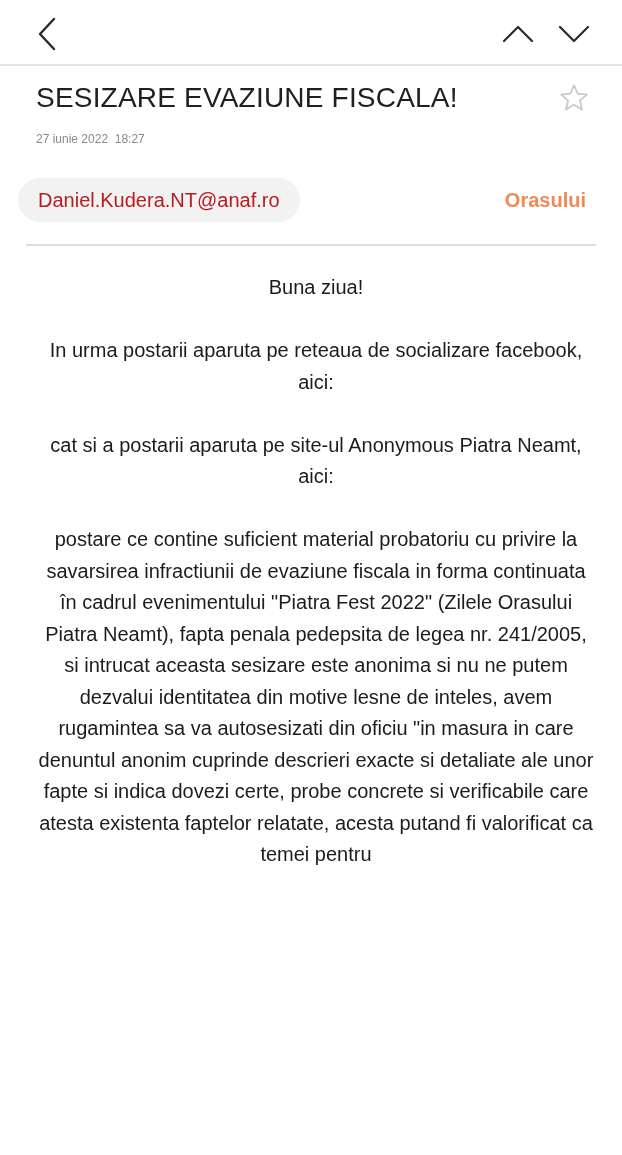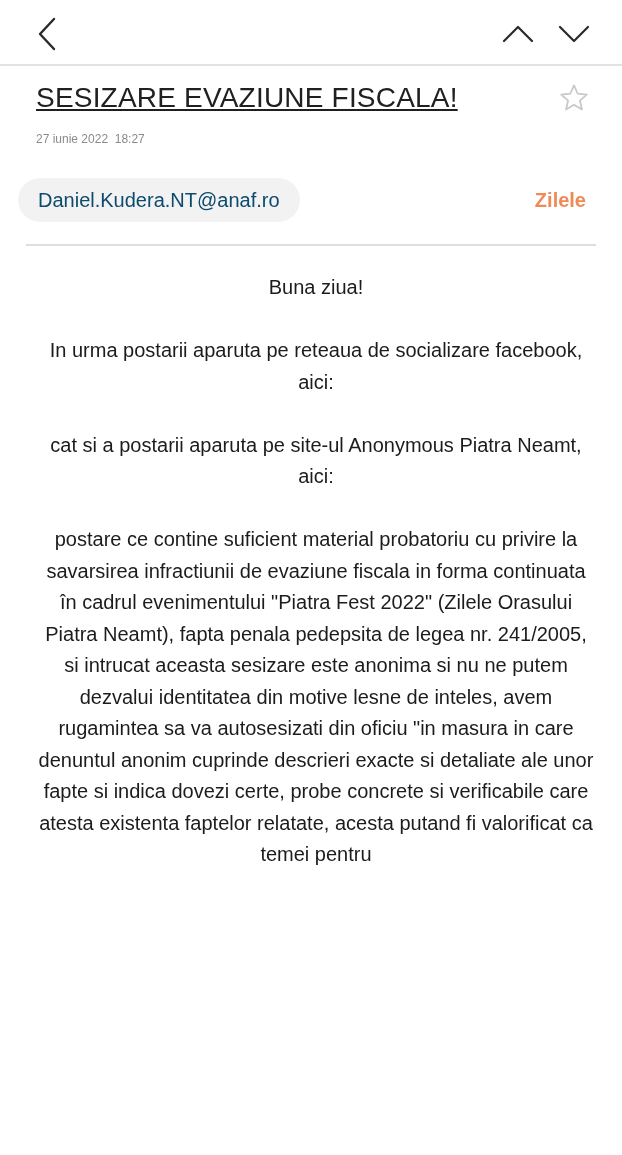--- a/index.html
+++ b/index.html
@@ -5,26 +5,26 @@
   * { box-sizing: border-box; margin: 0; padding: 0; }
   html, body { width: 622px; height: 1155px; background: #ffffff; overflow: hidden; }
   body { font-family: "Liberation Sans", "DejaVu Sans", sans-serif; color: #1f1f1f; position: relative; }
 
   .topbar { position: absolute; left: 0; top: 0; width: 622px; height: 66px; border-bottom: 2px solid #e2e2e2; }
   .icon-btn { position: absolute; display: flex; align-items: center; justify-content: center; cursor: pointer; }
   .back-btn { left: 30px; top: 14px; width: 34px; height: 40px; }
   .prev-btn { left: 498px; top: 18px; width: 40px; height: 32px; }
   .next-btn { left: 554px; top: 18px; width: 40px; height: 32px; }
 
-  .subject-row { position: absolute; left: 36px; top: 78px; width: 556px; height: 44px; text-decoration: underline; }
+  .subject-row { position: absolute; left: 36px; top: 78px; width: 556px; height: 44px; }
   .subject { font-size: 28px; color: #202020; letter-spacing: 0.2px; line-height: 40px; }
   .star-btn { position: absolute; right: 0; top: 2px; width: 36px; height: 36px; }
   .date { position: absolute; left: 36px; top: 124px; font-size: 12px; color: #8a8a8a; line-height: 30px; white-space: pre; }
 
-  .sender-pill { position: absolute; left: 18px; top: 178px; height: 44px; padding: 0 20px; background: #f2f2f2; border-radius: 22px; display: flex; align-items: center; font-size: 20px; color: #0c4a6e; cursor: pointer; }
+  .sender-pill { position: absolute; left: 18px; top: 178px; height: 44px; padding: 0 20px; background: #f2f2f2; border-radius: 22px; display: flex; align-items: center; font-size: 20px; color: #b91c1c; cursor: pointer; }
   .details-btn { position: absolute; right: 36px; top: 184px; font-size: 20px; font-weight: bold; color: #ef8a56; line-height: 32px; cursor: pointer; }
   .divider { position: absolute; left: 26px; top: 244px; width: 570px; height: 2px; background: #dedede; }
 
   .body { position: absolute; left: 36px; top: 272px; width: 560px; font-size: 20px; line-height: 31.5px; color: #1c1c1c; }
   .body p { margin-bottom: 31.5px; text-align: center; }
   .body a { color: #1a24c4; text-decoration: underline; word-break: break-all; }
 </style>
 </head>
 <body>
 
@@ -52,21 +52,21 @@
     <svg width="32" height="32" viewBox="0 0 24 24">
         <polygon points="12,2.5 14.8,8.8 21.6,9.4 16.4,13.9 18,20.6 12,17 6,20.6 7.6,13.9 2.4,9.4 9.2,8.8" fill="none" stroke="#c8c8c8" stroke-width="1.3" stroke-linejoin="round"></polygon>
       </svg>
   </div>
 </div>
 <div class="date">27 iunie 2022  18:27</div>
 
 <div class="sender-pill">
   <span>Daniel.Kudera.NT@anaf.ro</span>
 </div>
-<div class="details-btn">Zilele</div>
+<div class="details-btn">Orasului</div>
 <div class="divider"></div>
 
 <div class="body">
   <p>Buna ziua!</p>
   <p>In urma postarii aparuta pe reteaua de socializare facebook, aici:</p>
   <p>cat si a postarii aparuta pe site-ul Anonymous Piatra Neamt, aici:</p>
   <p>postare ce contine suficient material probatoriu cu privire la savarsirea infractiunii de evaziune fiscala in forma continuata în cadrul evenimentului "Piatra Fest 2022" (Zilele Orasului Piatra Neamt), fapta penala pedepsita de legea nr. 241/2005, si intrucat aceasta sesizare este anonima si nu ne putem dezvalui identitatea din motive lesne de inteles, avem rugamintea sa va autosesizati din oficiu "in masura in care denuntul anonim cuprinde descrieri exacte si detaliate ale unor fapte si indica dovezi certe, probe concrete si verificabile care atesta existenta faptelor relatate, acesta putand fi valorificat ca temei pentru</p>
 </div>
 
 </body></html>

